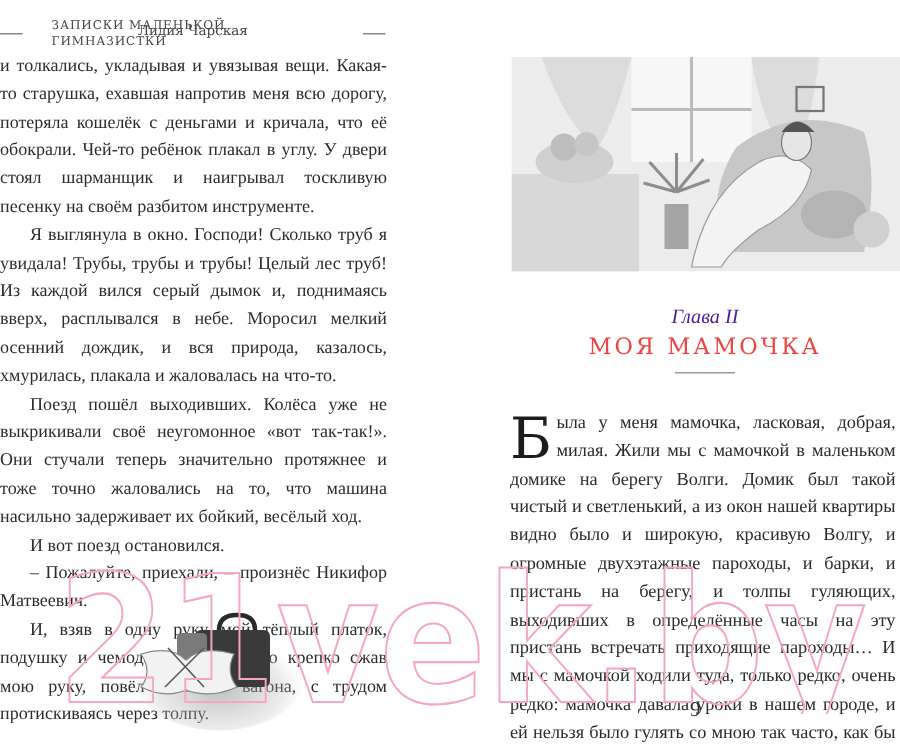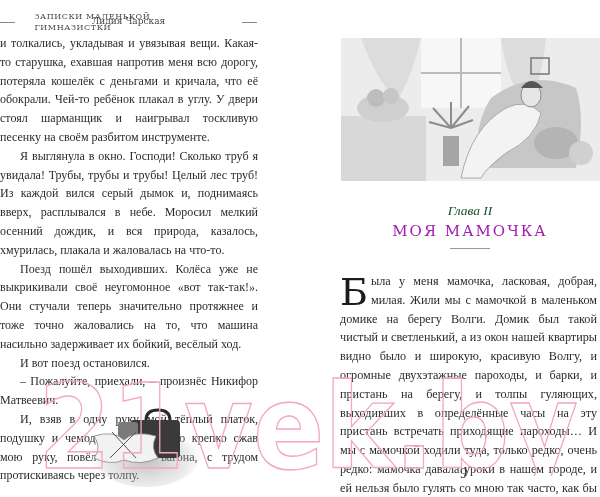--- a/index.html
+++ b/index.html
@@ -35,26 +35,26 @@
     .indent { text-indent: 20px; }
 
     
     .ill-left { position: absolute; left: 88px; top: 398px; width: 115px; height: 90px; }
 
     
     .ill-right { position: absolute; left: 41px; top: 38px; width: 259px; height: 143px; }
 
     .chapter-label {
       position: absolute; left: 40px; width: 260px; top: 203px; text-align: center;
-      font-style: italic; font-size: 13.5px; line-height: 16px; color: #14532d;
+      font-style: italic; font-size: 13.5px; line-height: 16px; color: #4c1d95;
       font-family: "Liberation Serif", serif;
     }
     .chapter-title {
       position: absolute; left: 40px; width: 260px; top: 222px; text-align: center;
-      font-size: 15px; letter-spacing: 2px; line-height: 18px; color: #a21caf;
+      font-size: 15px; letter-spacing: 2px; line-height: 18px; color: #ef4444;
       font-family: "DejaVu Serif", serif;
     }
     .chapter-rule {
       position: absolute; left: 150px; width: 40px; top: 248px; height: 1px; background: #999;
     }
 
     .text-right {
       position: absolute; left: 40px; top: 272px; width: 257px;
       font-size: 12.2px; line-height: 18.8px; text-align: justify;
       font-family: "Liberation Serif", "DejaVu Serif", serif;

